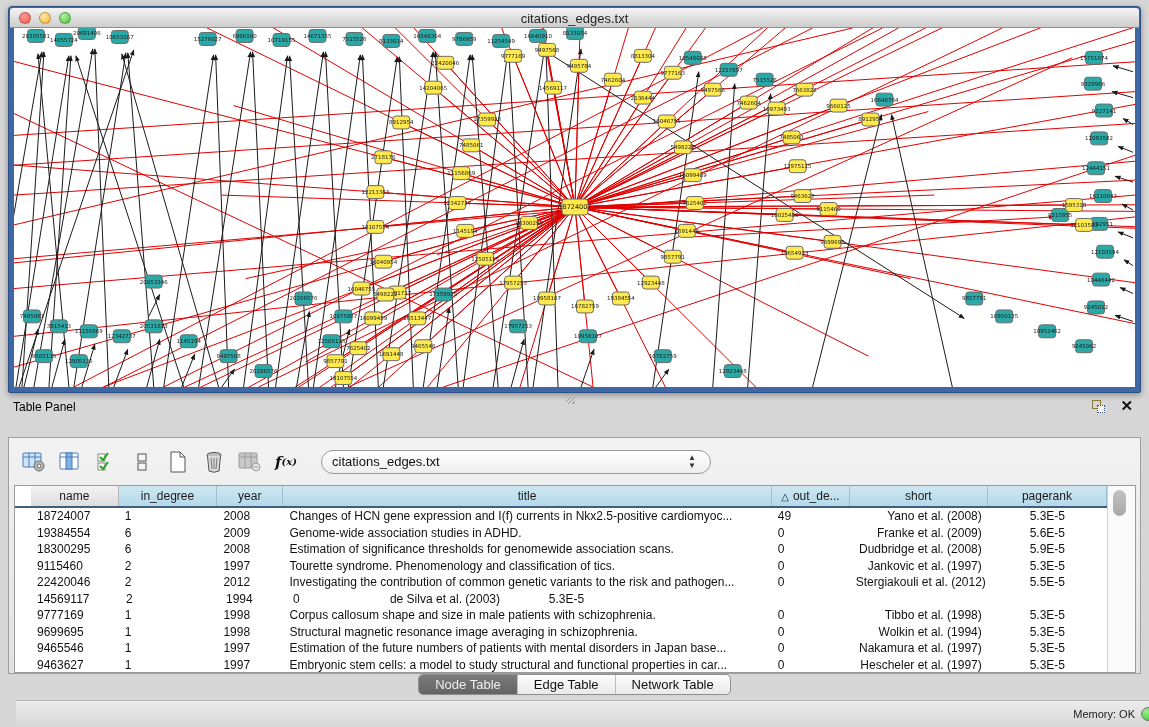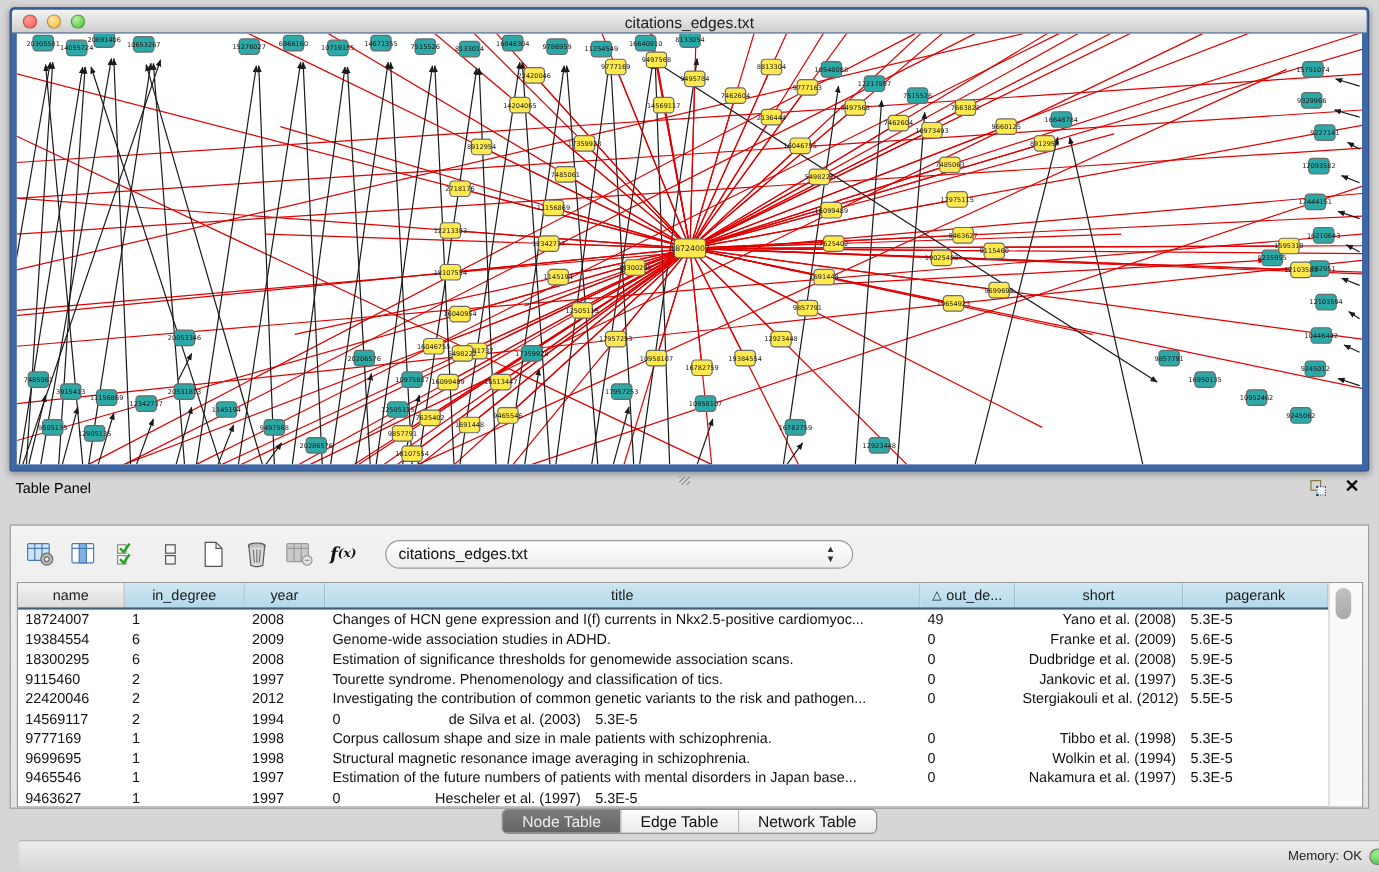--- a/index.html
+++ b/index.html
@@ -55,22 +55,22 @@
     background:#fff; border:1px solid #9a9a9a; display:flex; }
   .tbl { width:1092px; }
   .thead { display:flex; height:22px; border-bottom:2px solid #3f5f7d; }
   .th { font-size:12px; color:#1a1a1a; background:linear-gradient(#cfe7f2,#b4d9ea);
     border-right:1px solid #9fbecf; display:flex; align-items:center; justify-content:center;
     overflow:hidden; white-space:nowrap; }
   .th.first { background:linear-gradient(#f2f2f2,#dddddd); border-right:1px solid #b5b5b5; }
   .sorttri { display:inline-block; margin-right:4px; font-size:10px; color:#123; }
   .trow { display:flex; height:16.5px; align-items:center; }
   .td { font-size:12px; color:#111; padding:0 6px; overflow:hidden; white-space:nowrap; }
-  .c0 { width:89px; } .c1 { width:100px; } .c2 { width:67px; } .c3 { width:496px; }
-  .c4 { width:79px; } .c5 { width:140px; } .c6 { width:121px; }
+  .c0 { width:89px;margin-left:16px; } .c1 { width:100px; } .c2 { width:67px; } .c3 { width:496px; }
+  .c4 { width:79px; } .c5 { width:140px; } .c6 { width:121px;text-align:center; }
   .td.c5 { text-align:right; }
   .vscroll { width:28px; border-left:1px solid #cfcfcf; background:#fafafa; position:relative; }
   .vthumb { position:absolute; left:5px; top:4px; width:13px; height:26px; border-radius:7px;
     background:linear-gradient(#c2c2c2,#a8a8a8); }
 
   
   .tabs { position:absolute; left:0; top:674px; width:1149px; height:23px;
     display:flex; justify-content:center; }
   .seg { display:flex; height:21px; border:1px solid #8f8f8f; border-radius:5px;
     overflow:hidden; background:linear-gradient(#fdfdfd,#e9e9e9); }
@@ -922,20 +922,21 @@
               <div class="td c2">1997</div>
               <div class="td c3">Estimation of the future numbers of patients with mental disorders in Japan base...</div>
               <div class="td c4">0</div>
               <div class="td c5">Nakamura et al. (1997)</div>
               <div class="td c6">5.3E-5</div>
             </div>
             <div class="trow">
               <div class="td c0">9463627</div>
               <div class="td c1">1</div>
               <div class="td c2">1997</div>
+              <div class="td c3">Embryonic stem cells: a model to study structural and functional properties in car...</div>
               <div class="td c4">0</div>
               <div class="td c5">Hescheler et al. (1997)</div>
               <div class="td c6">5.3E-5</div>
             </div>
           </div>
       </div>
       <div class="vscroll">
         <div class="vthumb"></div>
       </div>
     </div>

